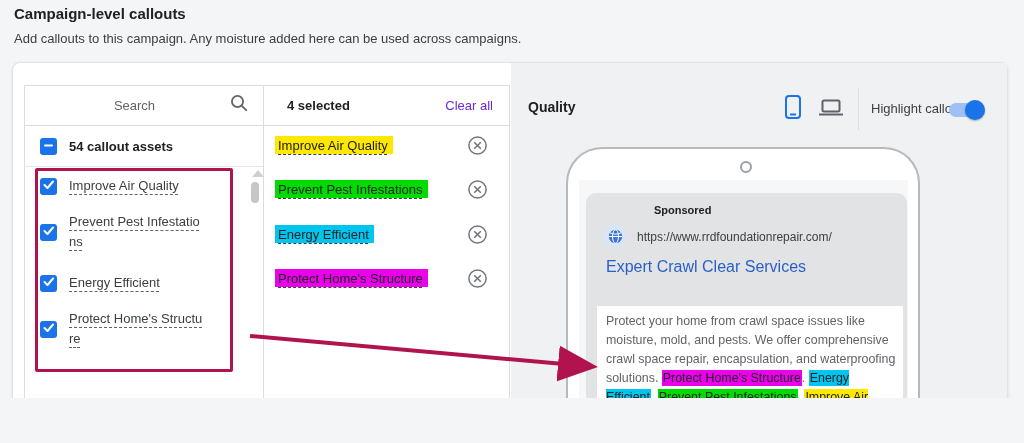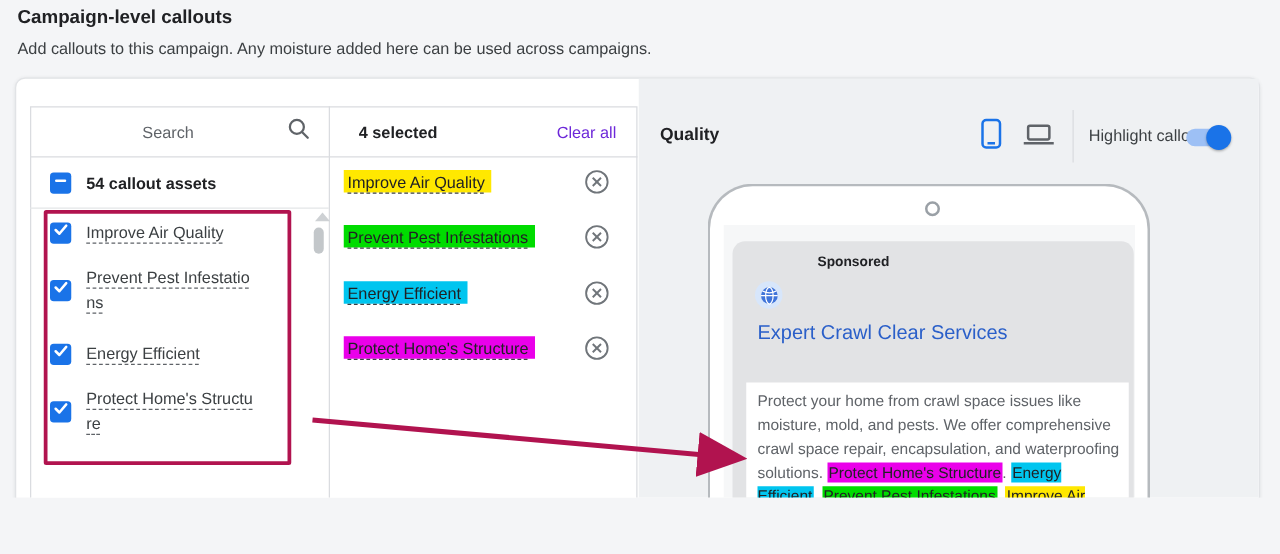--- a/index.html
+++ b/index.html
@@ -236,20 +236,21 @@
   <div class="abs ad-card"></div>
   <div class="abs sponsored">Sponsored</div>
   <div class="abs globe">
     <svg width="15" height="15" viewBox="0 0 15 15">
         <circle cx="7.5" cy="7.5" r="6.7" fill="#4074d9"></circle>
         <ellipse cx="7.5" cy="7.5" rx="3" ry="6.7" fill="none" stroke="#fff" stroke-width="1"></ellipse>
         <line x1="0.8" y1="7.5" x2="14.2" y2="7.5" stroke="#fff" stroke-width="1"></line>
         <path d="M2 3.8c3.3 1.8 7.7 1.8 11 0" fill="none" stroke="#fff" stroke-width="1"></path>
       </svg>
   </div>
+  <div class="abs ad-url">https://www.rrdfoundationrepair.com/</div>
   <div class="abs ad-headline">
     <span style="display:block;">Expert Crawl Clear Services</span>
   </div>
   <div class="abs desc-box">
     <p class="ad-desc"><span>Protect your home from crawl space issues like moisture, mold, and pests. We offer comprehensive crawl space repair, encapsulation, and waterproofing solutions.</span>
       <span class="hl-magenta">Protect Home's Structure</span><span>. </span>
       <span class="hl-cyan">Energy Efficient</span><span>. </span>
       <span class="hl-green">Prevent Pest Infestations</span><span>. </span>
       <span class="hl-yellow">Improve Air Quality</span><span>.</span>
     </p>

